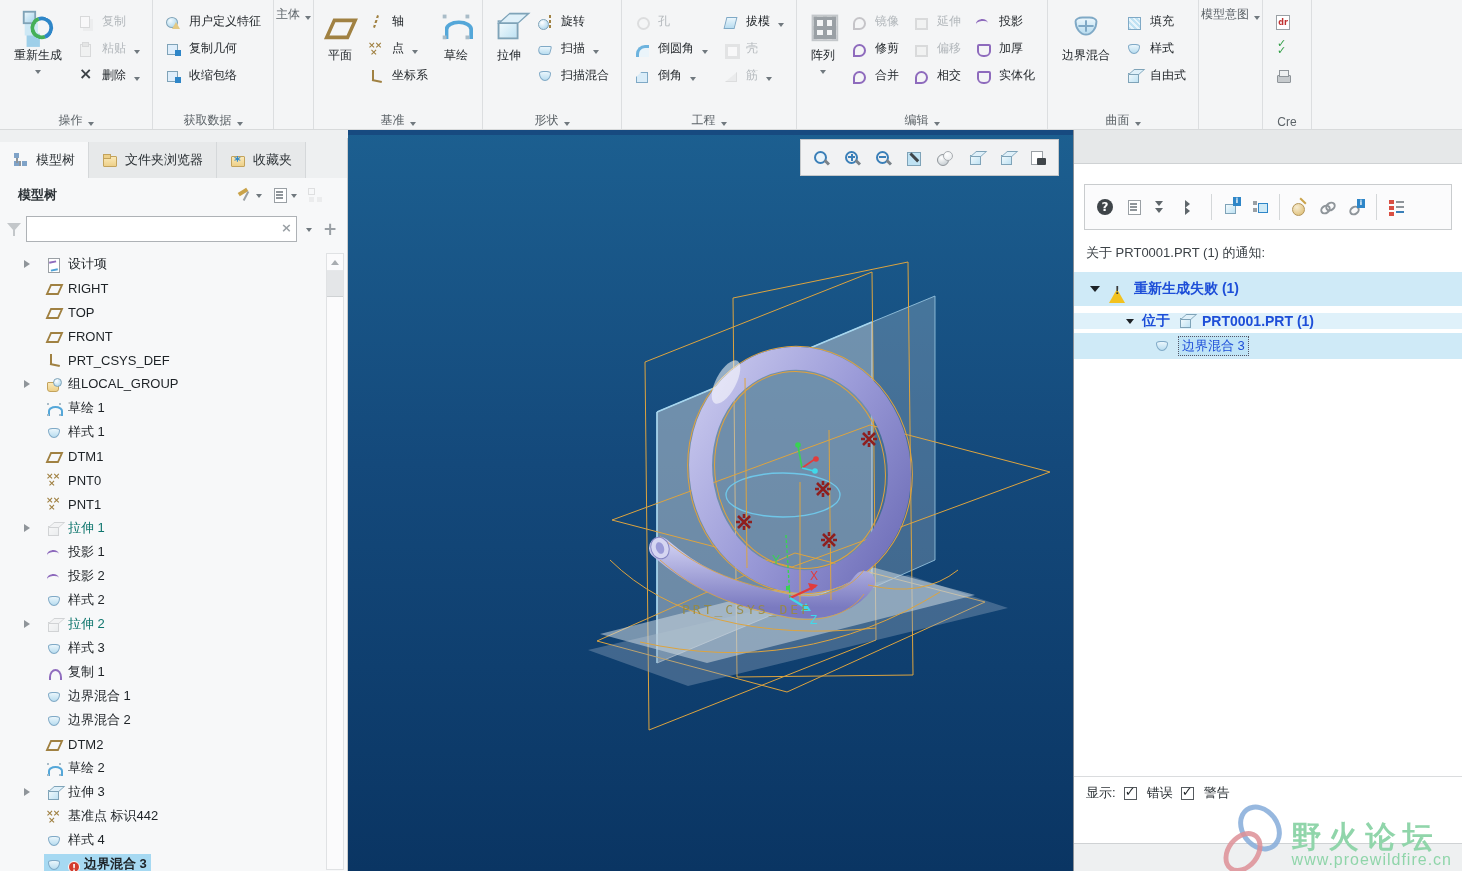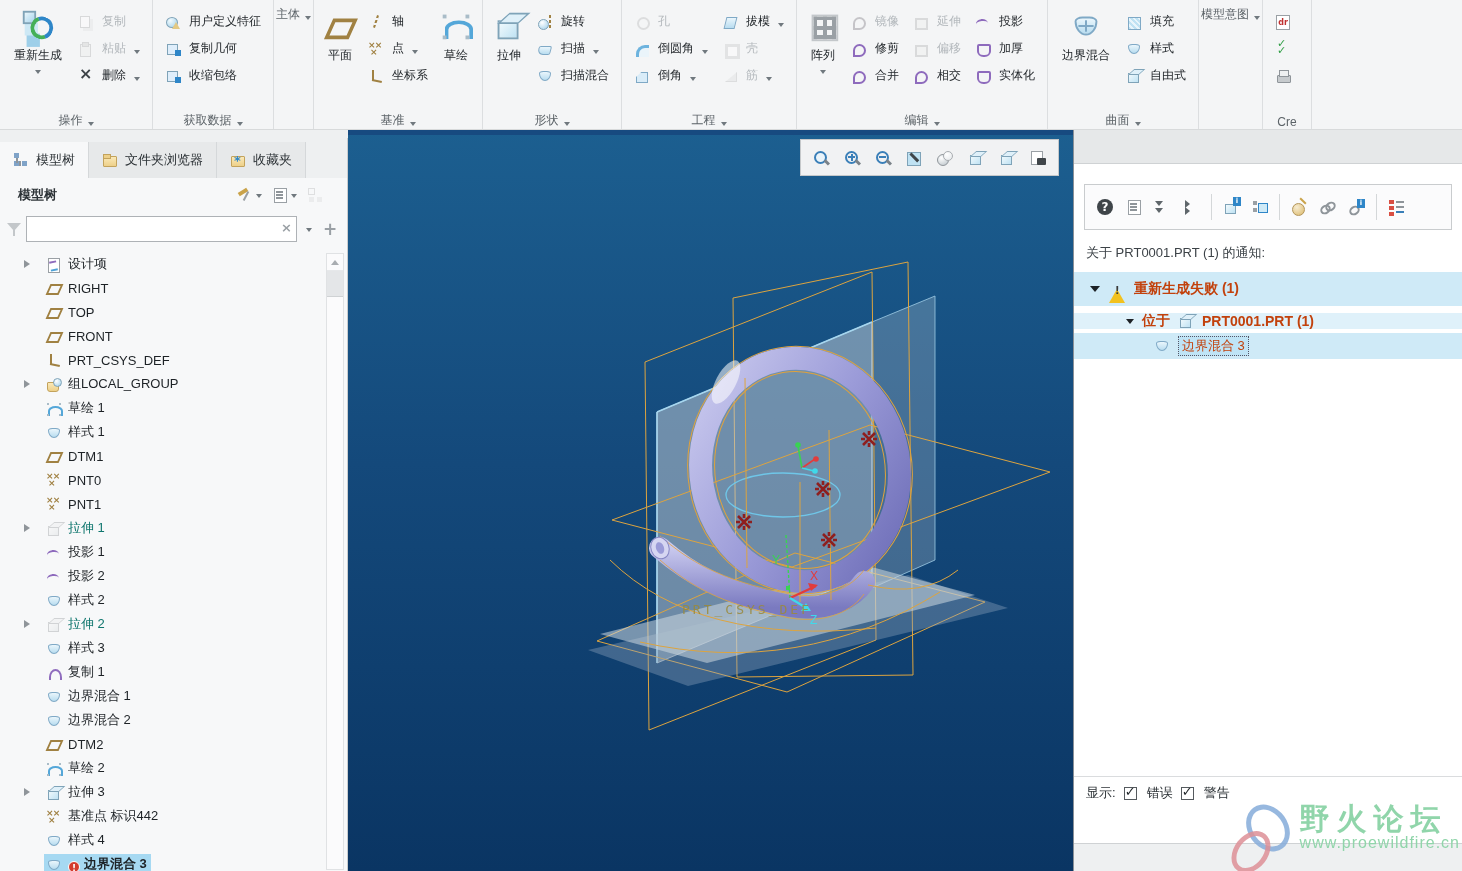--- a/index.html
+++ b/index.html
@@ -174,32 +174,32 @@
   .vtbtn{width:28px;height:28px;display:flex;align-items:center;justify-content:center}
   .scene{position:absolute;left:0;top:0}
 
   
   .right-panel{position:absolute;left:1073px;top:130px;right:0;bottom:0;background:#fff;border-left:1px solid #8a9097}
   .rp-top{height:34px;background:#e6e8e9;border-bottom:1px solid #cfd2d4}
   .rtb{display:flex;align-items:center;gap:9px;border:1px solid #c9ccce;background:#fbfbfc;margin:20px 10px 0;padding:8px 10px;height:46px}
   .rtbtn{width:20px;height:20px;display:flex;align-items:center;justify-content:center}
   .rtbtn.sep{width:1px;height:26px;background:#d4d7d9;padding:0}
   .notice-title{margin:14px 12px 10px;font-size:13px;color:#3c4247}
-  .nrow{display:flex;align-items:center;gap:8px;font-size:14px;color:#c2410c}
+  .nrow{display:flex;align-items:center;gap:8px;font-size:14px;color:#1d4ed8}
   .nrow1{height:34px;background:#cfeaf7;padding-left:16px;font-weight:bold;margin-top:4px}
   .nrow2{height:16px;background:#dff1fa;padding-left:52px;font-weight:bold;margin-top:7px}
   .nrow3{height:26px;background:#cfeaf7;padding-left:80px;margin-top:4px;font-size:13px;font-weight:normal}
   .ndd{width:0;height:0;border:5px solid transparent;border-top:6px solid #1d2226;margin-top:5px}
   .ndd.small{border-width:4px;border-top-width:5px}
   .nrow3 .flabel{border:1px dotted #4a5archive;border:1px dotted #556;padding:0 3px;background:#bfe4f6}
   .rp-footer{position:absolute;left:0;right:0;bottom:62px;border-top:1px solid #dadcde;padding:7px 12px;display:flex;align-items:center;gap:6px;font-size:13px;color:#2c3236;background:#fff}
   .cb{display:inline-block;width:13px;height:13px;border:1px solid #555a5e;background:#fff;position:relative;margin:0 4px 0 2px;vertical-align:-2px}
   .cb::after{content:"✓";position:absolute;left:0px;top:-3px;font:bold 13px/14px "DejaVu Sans",sans-serif;color:#24292d}
   .rp-bottom{position:absolute;left:0;right:0;bottom:0;height:28px;border-top:1px solid #cfd2d4;background:#eef0f1}
-  .watermark{position:absolute;right:2px;bottom:2px;display:flex;align-items:flex-start;gap:4px;z-index:6}
+  .watermark{position:absolute;right:10px;bottom:2px;display:flex;align-items:flex-end;gap:4px;z-index:6}
   .bfly{position:relative;width:64px;height:66px;flex:none}
   .bfly::before{content:"";position:absolute;left:16px;top:0;width:30px;height:40px;border:5px solid #85abd9;border-radius:50%;transform:rotate(-36deg);opacity:.85}
   .bfly::after{content:"";position:absolute;left:2px;top:26px;width:24px;height:36px;border:5px solid #dd8f96;border-radius:50%;transform:rotate(38deg);opacity:.85}
   .wm-text{display:flex;flex-direction:column;line-height:1.05}
   .wm-title{font-size:30px;font-weight:bold;color:#90d5aa;letter-spacing:7px;font-family:"Liberation Serif","DejaVu Serif",serif}
   .wm-url{font-size:16px;color:#90d5aa;letter-spacing:1px}
 </style>
 </head>
 <body>
 

